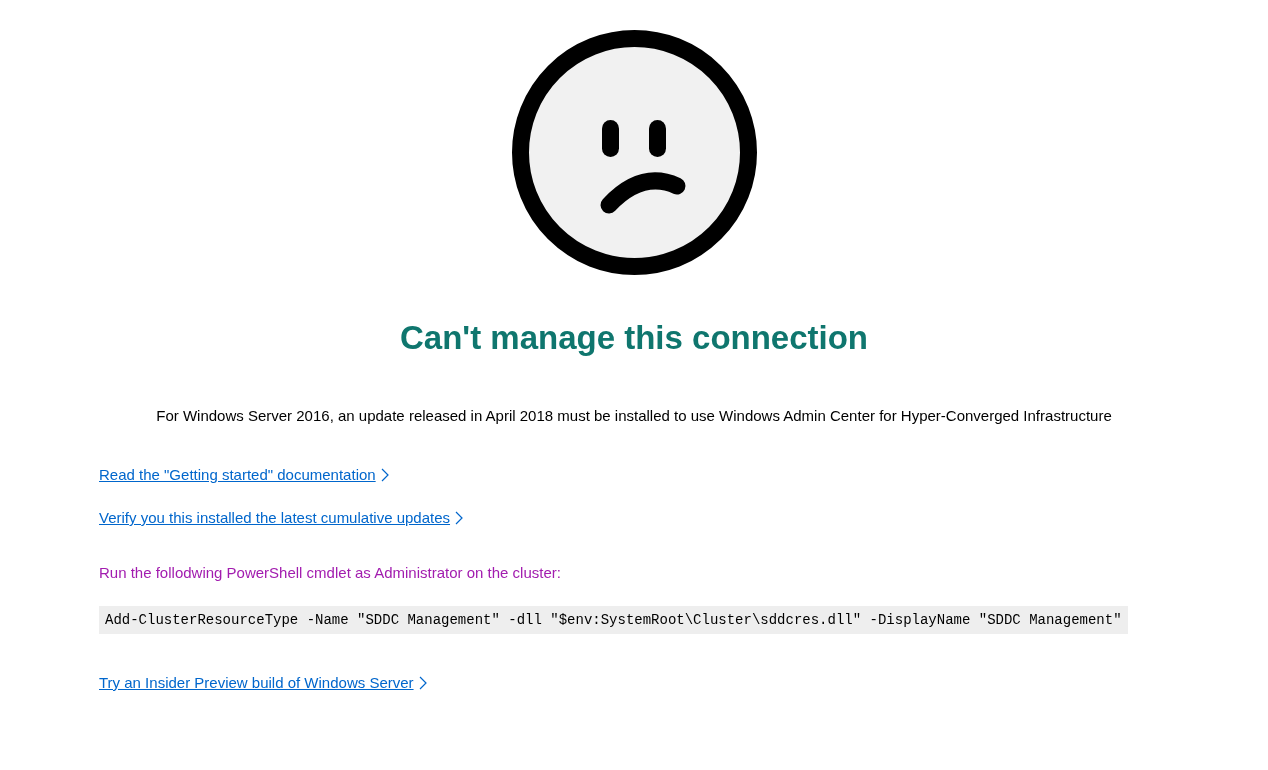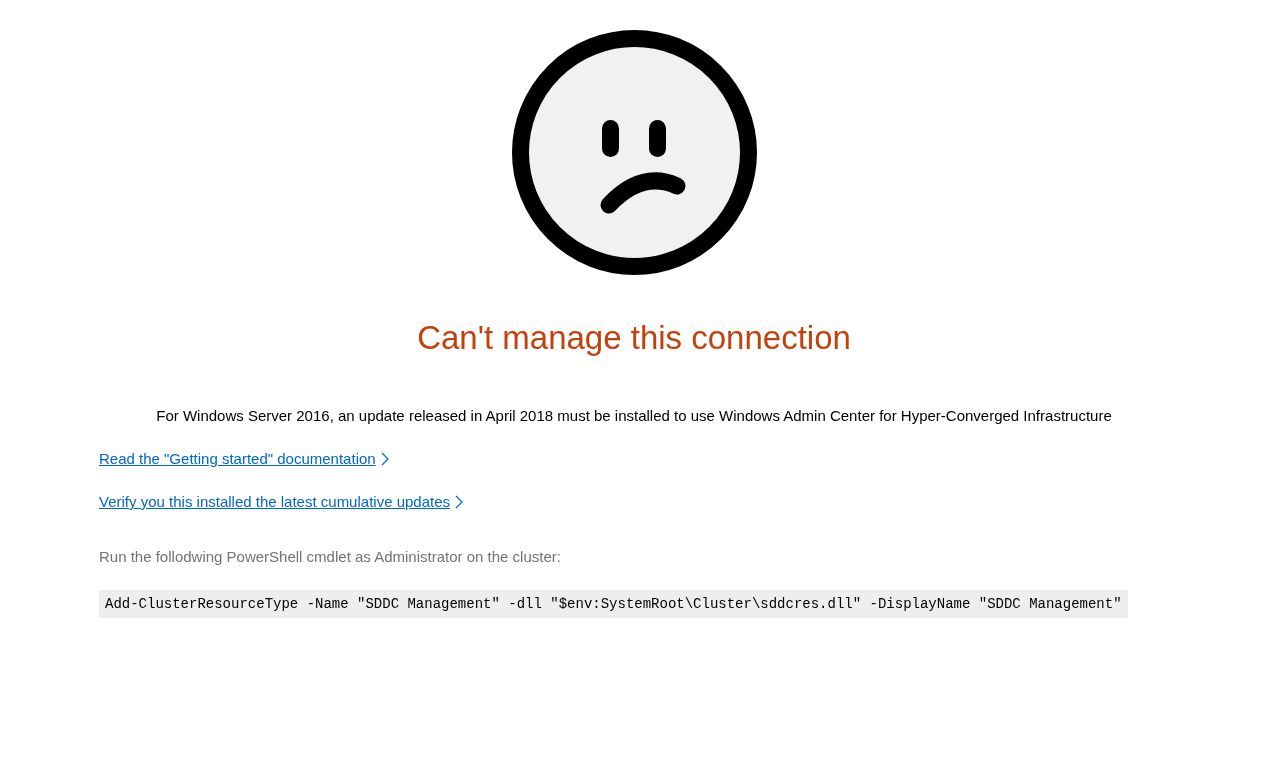--- a/index.html
+++ b/index.html
@@ -19,55 +19,55 @@
       display: flex;
       flex-direction: column;
       align-items: center;
       padding-top: 30px;
     }
     .sad-face {
       margin-bottom: 40px;
     }
     .title {
       font-size: 33px;
-      font-weight: 400;
-      color: #c2410c;
+      font-weight: 700;
+      color: #0f766e;
       margin-bottom: 50px;
       text-align: right;
     }
     .content-block {
       width: 1070px;
       text-align: left;
     }
     .description {
       font-size: 15px;
       color: #000000;
       text-align: center;
-      margin-bottom: 26px;
+      margin-bottom: 42px;
     }
     .link-row {
       display: flex;
       align-items: center;
       margin-bottom: 26px;
       gap: 4px;
     }
     .link {
       color: #0066cc;
       font-size: 15px;
       text-decoration: underline;
       cursor: pointer;
     }
     .chevron-icon {
       display: inline-flex;
       align-items: center;
       color: #0066cc;
     }
     .instruction {
       font-size: 15px;
-      color: #737373;
+      color: #a21caf;
       margin-top: 38px;
       margin-bottom: 25px;
     }
     .code-block {
       font-family: "Consolas", "Courier New", monospace;
       font-size: 14px;
       background: #eeeeee;
       padding: 6px 6px;
       display: inline-block;
       margin-bottom: 40px;
@@ -109,15 +109,23 @@
         <svg width="10" height="14" viewBox="0 0 10 14">
           <path d="M 2 1 L 8 7 L 2 13" stroke="#0066cc" stroke-width="1.2" fill="none"></path>
         </svg>
       </span>
     </div>
 
     <p class="instruction">Run the follodwing PowerShell cmdlet as Administrator on the cluster:</p>
 
     <div class="code-block">Add-ClusterResourceType -Name "SDDC Management" -dll "$env:SystemRoot\Cluster\sddcres.dll" -DisplayName "SDDC Management"</div>
 
+    <div class="link-row">
+      <a class="link">Try an Insider Preview build of Windows Server </a>
+      <span class="chevron-icon">
+        <svg width="10" height="14" viewBox="0 0 10 14">
+          <path d="M 2 1 L 8 7 L 2 13" stroke="#0066cc" stroke-width="1.2" fill="none"></path>
+        </svg>
+      </span>
+    </div>
 
   </div>
 </div>
 
 </body></html>

